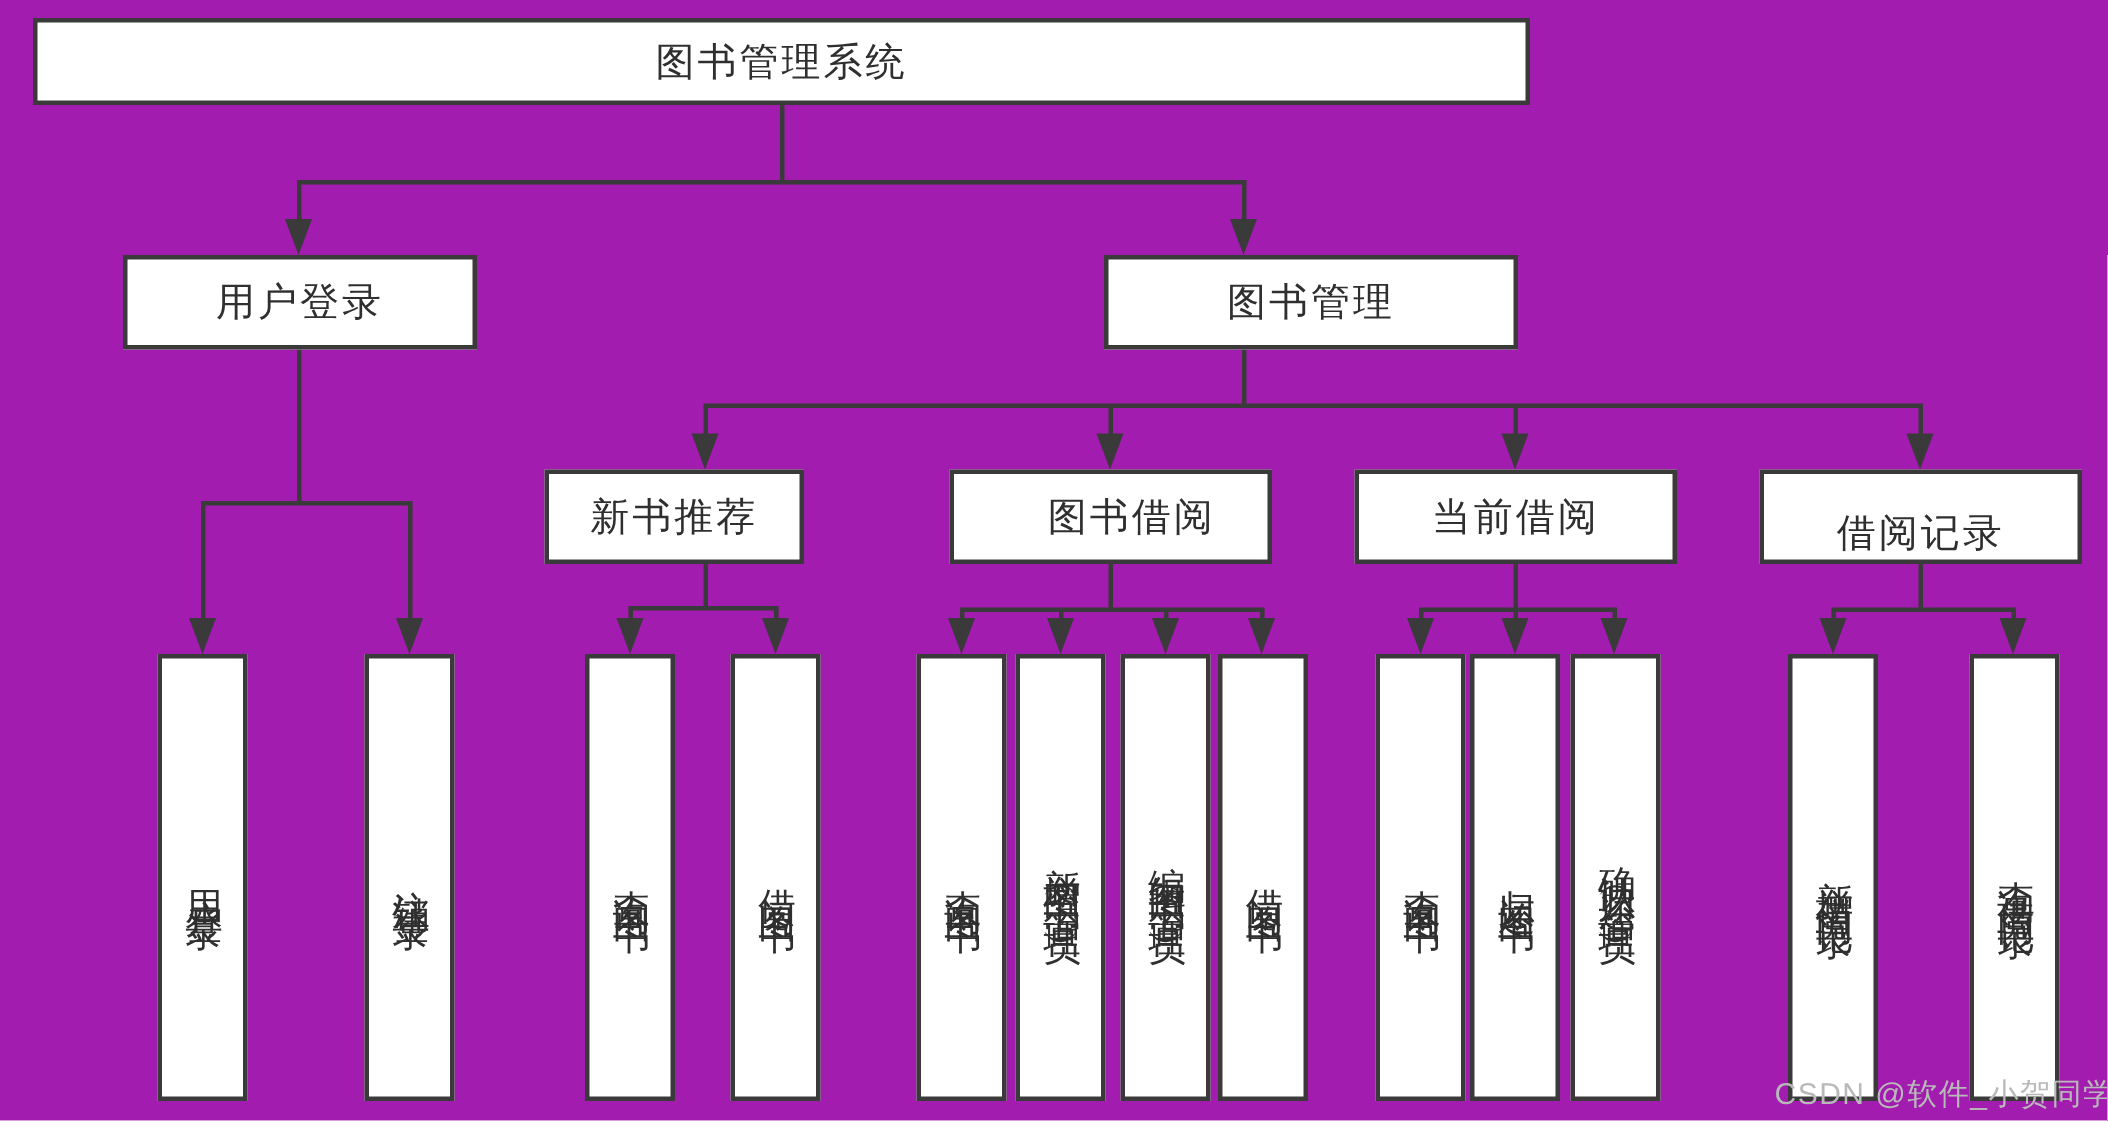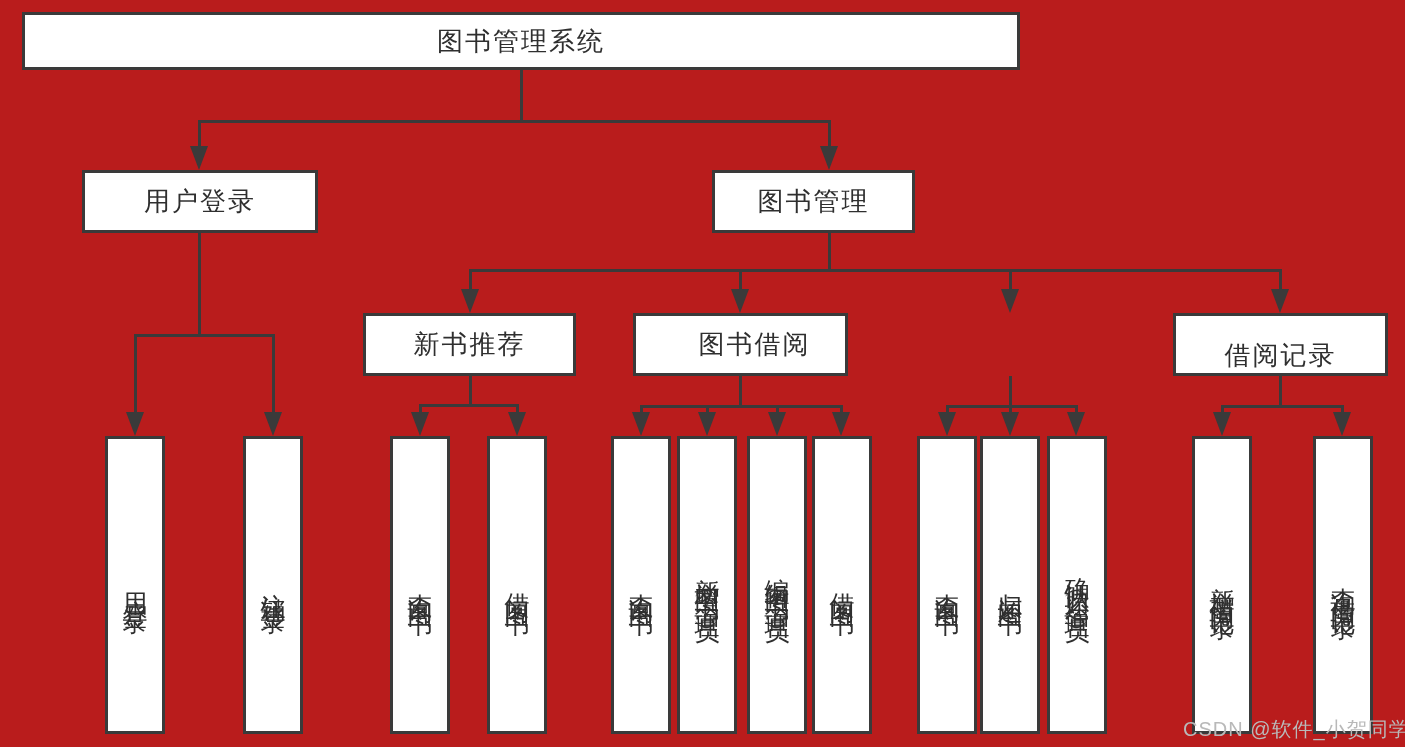--- a/index.html
+++ b/index.html
@@ -5,21 +5,21 @@
   html, body {
     margin: 0;
     padding: 0;
     background: #ffffff;
     font-family: "Liberation Sans", "DejaVu Sans", sans-serif;
   }
   #canvas {
     position: relative;
     width: 1405px;
     height: 747px;
-    background: #b91c1c;
+    background: #a21caf;
     overflow: hidden;
   }
   .node {
     position: absolute;
     box-sizing: border-box;
     border: 3px solid #3a3a3a;
     background: #ffffff;
     display: flex;
     align-items: center;
     justify-content: center;
@@ -88,32 +88,35 @@
 <div id="canvas">
 
   <div class="node" style="left:22px; top:12px; width:998px; height:58px;">
     <span>图书管理系统</span>
   </div>
 
   <div class="node" style="left:82px; top:170px; width:236px; height:63px;">
     <span>用户登录</span>
   </div>
 
-  <div class="node" style="left:712px; top:170px; width:203px; height:63px;">
+  <div class="node" style="left:736px; top:170px; width:276px; height:63px;">
     <span>图书管理</span>
   </div>
 
-  <div class="node" style="left:363px; top:313px; width:213px; height:63px;">
+  <div class="node" style="left:363px; top:313px; width:173px; height:63px;">
     <span>新书推荐</span>
   </div>
 
   <div class="node" style="left:633px; top:313px; width:215px; height:63px;padding-left:28px;">
     <span>图书借阅</span>
   </div>
 
+  <div class="node" style="left:903px; top:313px; width:215px; height:63px;">
+    <span>当前借阅</span>
+  </div>
 
   <div class="node" style="left:1173px; top:313px; width:215px; height:63px;align-items:flex-end;">
     <span>借阅记录</span>
   </div>
 
   <div class="leaf" style="left:105px;">
     <span class="vtext">用户登录</span>
   </div>
   <div class="leaf" style="left:243px;">
     <span class="vtext">注销登录</span>

